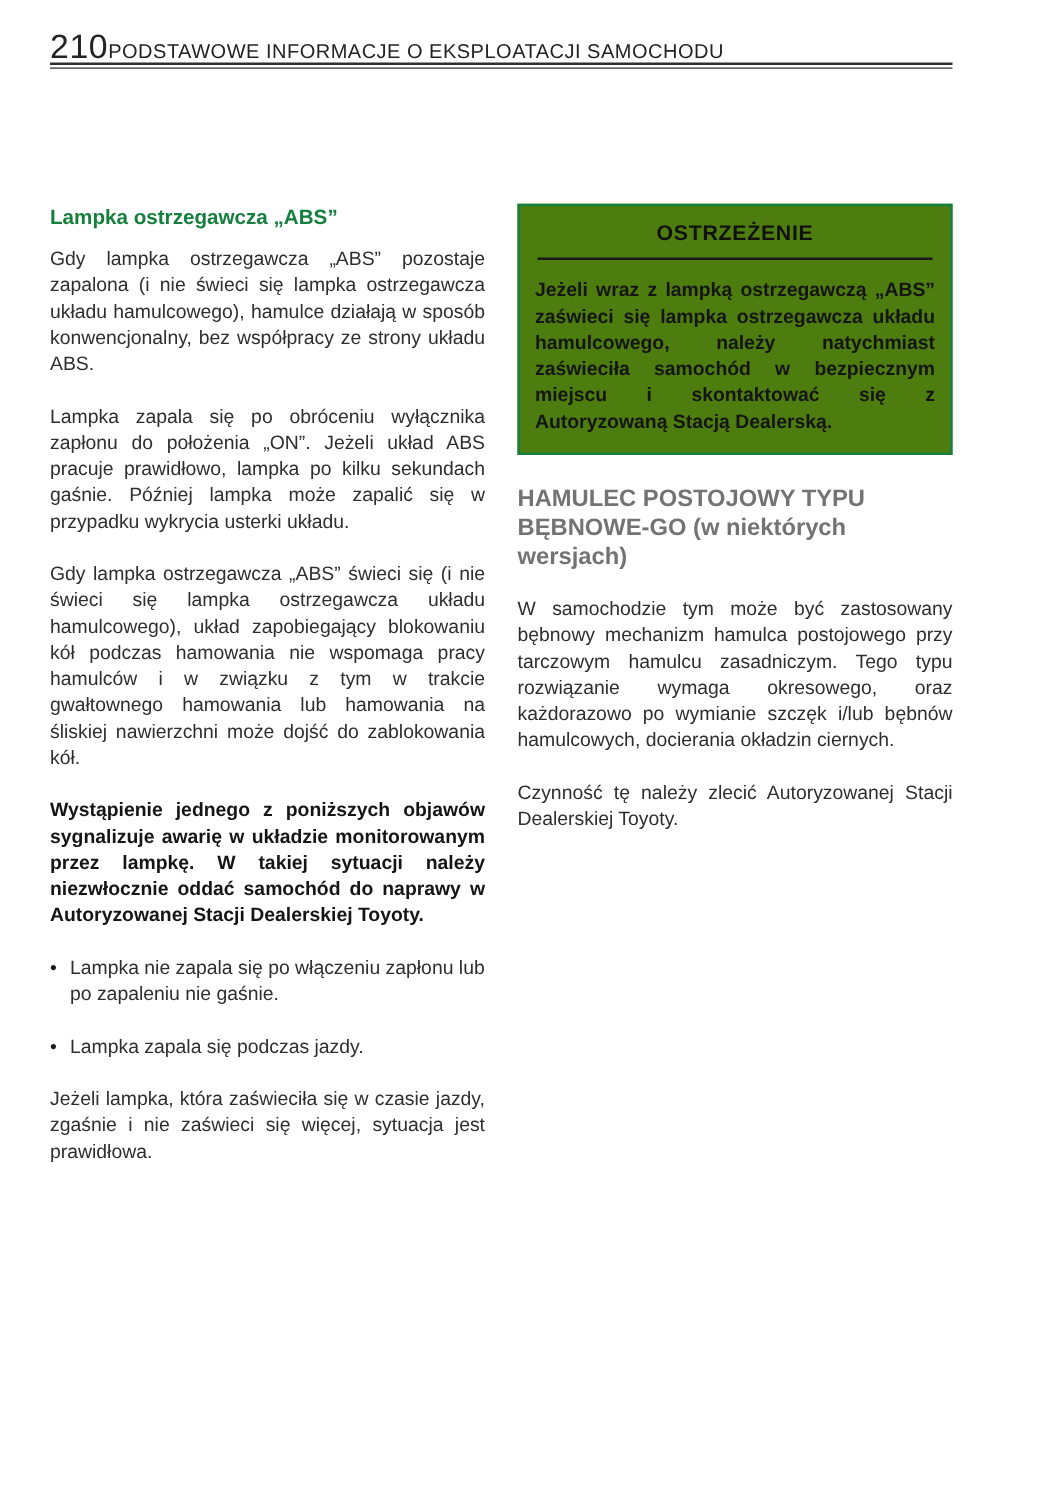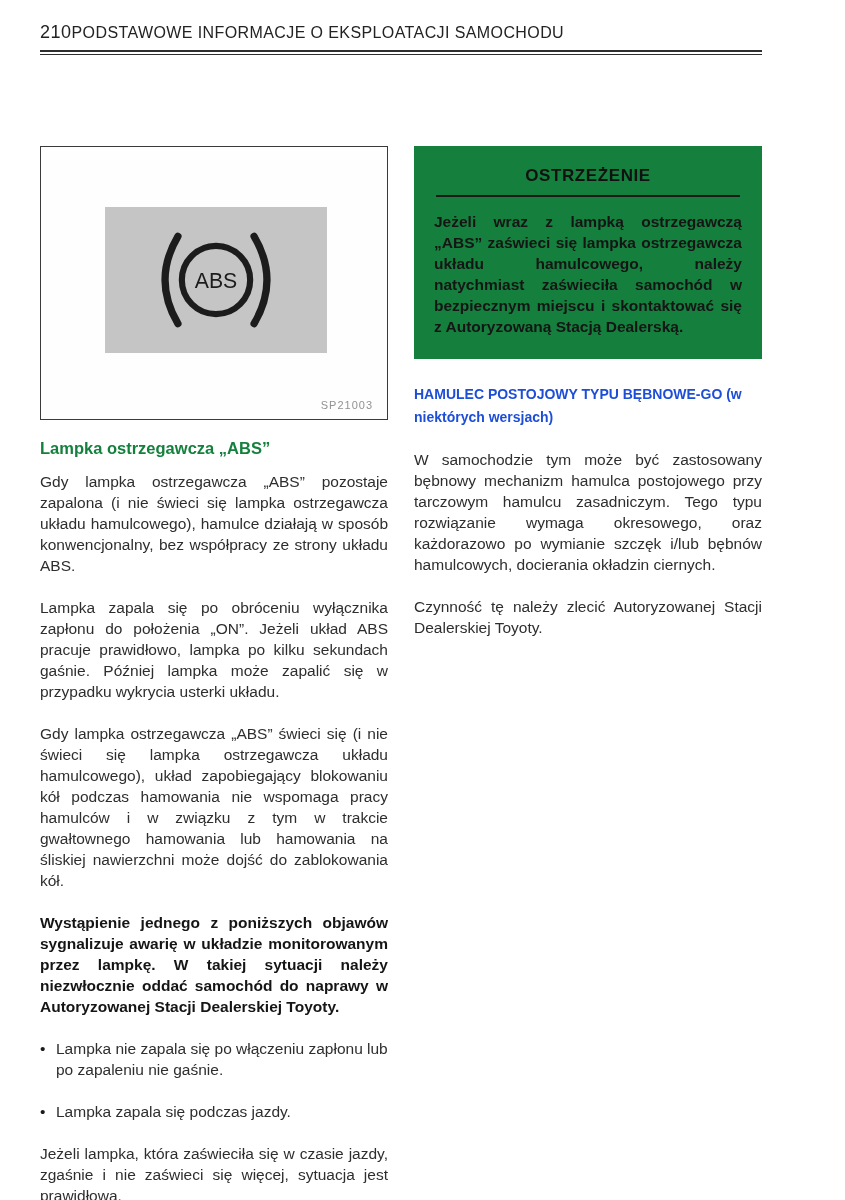--- a/index.html
+++ b/index.html
@@ -11,21 +11,21 @@
     position:relative;
     overflow:hidden;
   }
   .page{position:relative;width:845px;height:1200px;background:#fff;}
 
   
   .header{
     position:absolute;left:40px;top:22px;width:722px;
     display:flex;align-items:baseline;
   }
-  .page-number{font-size:18px;color:#232323;letter-spacing:0.5px;}
+  .page-number{font-size:27px;color:#232323;letter-spacing:0.5px;}
   .header-title{font-size:16px;color:#232323;letter-spacing:0.4px;}
   .header-rule{
     position:absolute;left:40px;top:50px;width:722px;height:2px;
     border-top:2px solid #2f2f2f;border-bottom:1px solid #2f2f2f;
   }
 
   
   .col-left{position:absolute;left:40px;top:146px;width:348px;}
   .col-right{position:absolute;left:414px;top:146px;width:348px;}
 
@@ -48,62 +48,51 @@
   .para{
     font-size:15.5px;line-height:21px;text-align:justify;
     margin:0 0 21px 0;color:#2e2e2e;
   }
   .para.bold{font-weight:bold;color:#151515;}
   .bullet{display:flex;margin:0 0 21px 0;font-size:15.5px;line-height:21px;color:#2e2e2e;}
   .bullet .dot{width:16px;flex:0 0 16px;color:#1a1a1a;}
 
   
   .warning-box{
-    border:8px solid #15803d;background:#15803d;
-    padding:8px 12px 14px 12px;box-sizing:border-box;width:348px;
+    border:2px solid #15803d;background:#4d7c0f;
+    padding:8px 12px 14px 12px;box-sizing:border-box;width:348px;margin-top:17px;
   }
   .warning-title{
     text-align:center;font-weight:bold;font-size:17px;color:#111;
     letter-spacing:0.6px;margin:4px 0 9px 0;
   }
   .warning-rule{border-top:2px solid #1a1a1a;height:0;margin:0 2px 14px 2px;}
   .warning-box .para{font-weight:bold;color:#151515;}
   .warning-box .para:last-child{margin-bottom:0;}
 
   .h-right{
-    font-size:14px;font-weight:bold;color:#1d4ed8;line-height:23px;
+    font-size:19px;font-weight:bold;color:#737373;line-height:23px;
     margin:24px 0 20px 0;
   }
 
   svg text{font-family:"Liberation Sans", sans-serif;}
 </style>
 </head>
 <body>
 
 <div class="page">
 
   <div class="header">
     <span class="page-number">210</span>
     <span class="header-title">PODSTAWOWE INFORMACJE O EKSPLOATACJI SAMOCHODU</span>
   </div>
   <div class="header-rule"></div>
 
   <div class="col-left">
 
-    <div class="figure-box">
-      <div class="figure-panel" style="background:#c5c5c5;">
-        <svg width="158" height="112" viewBox="0 0 140 100" aria-hidden="true">
-          <path d="M 36 11 Q 13 50 36 89" fill="none" stroke="#1c1c1c" stroke-width="6.5" stroke-linecap="round"></path>
-          <path d="M 104 11 Q 127 50 104 89" fill="none" stroke="#1c1c1c" stroke-width="6.5" stroke-linecap="round"></path>
-          <circle cx="70" cy="50" r="30.5" fill="none" stroke="#1c1c1c" stroke-width="5.5"></circle>
-          <text x="70" y="57.5" text-anchor="middle" font-size="19" fill="#1c1c1c">ABS</text>
-        </svg>
-      </div>
-      <div class="figure-caption">SP21003</div>
-    </div>
 
     <div class="h-left">Lampka ostrzegawcza „ABS”</div>
 
     <p class="para">Gdy lampka ostrzegawcza „ABS” pozostaje zapalona (i nie świeci się lampka ostrzegawcza układu hamulcowego), hamulce działają w sposób konwencjonalny, bez współpracy ze strony układu ABS.</p>
     <p class="para">Lampka zapala się po obróceniu wyłącznika zapłonu do położenia „ON”. Jeżeli układ ABS pracuje prawidłowo, lampka po kilku sekundach gaśnie. Później lampka może zapalić się w przypadku wykrycia usterki układu.</p>
     <p class="para">Gdy lampka ostrzegawcza „ABS” świeci się (i nie świeci się lampka ostrzegawcza układu hamulcowego), układ zapobiegający blokowaniu kół podczas hamowania nie wspomaga pracy hamulców i w związku z tym w trakcie gwałtownego hamowania lub hamowania na śliskiej nawierzchni może dojść do zablokowania kół.</p>
 
     <p class="para bold">Wystąpienie jednego z poniższych objawów sygnalizuje awarię w układzie monitorowanym przez lampkę. W takiej sytuacji należy niezwłocznie oddać samochód do naprawy w Autoryzowanej Stacji Dealerskiej Toyoty.</p>
 
     <div class="bullet">

